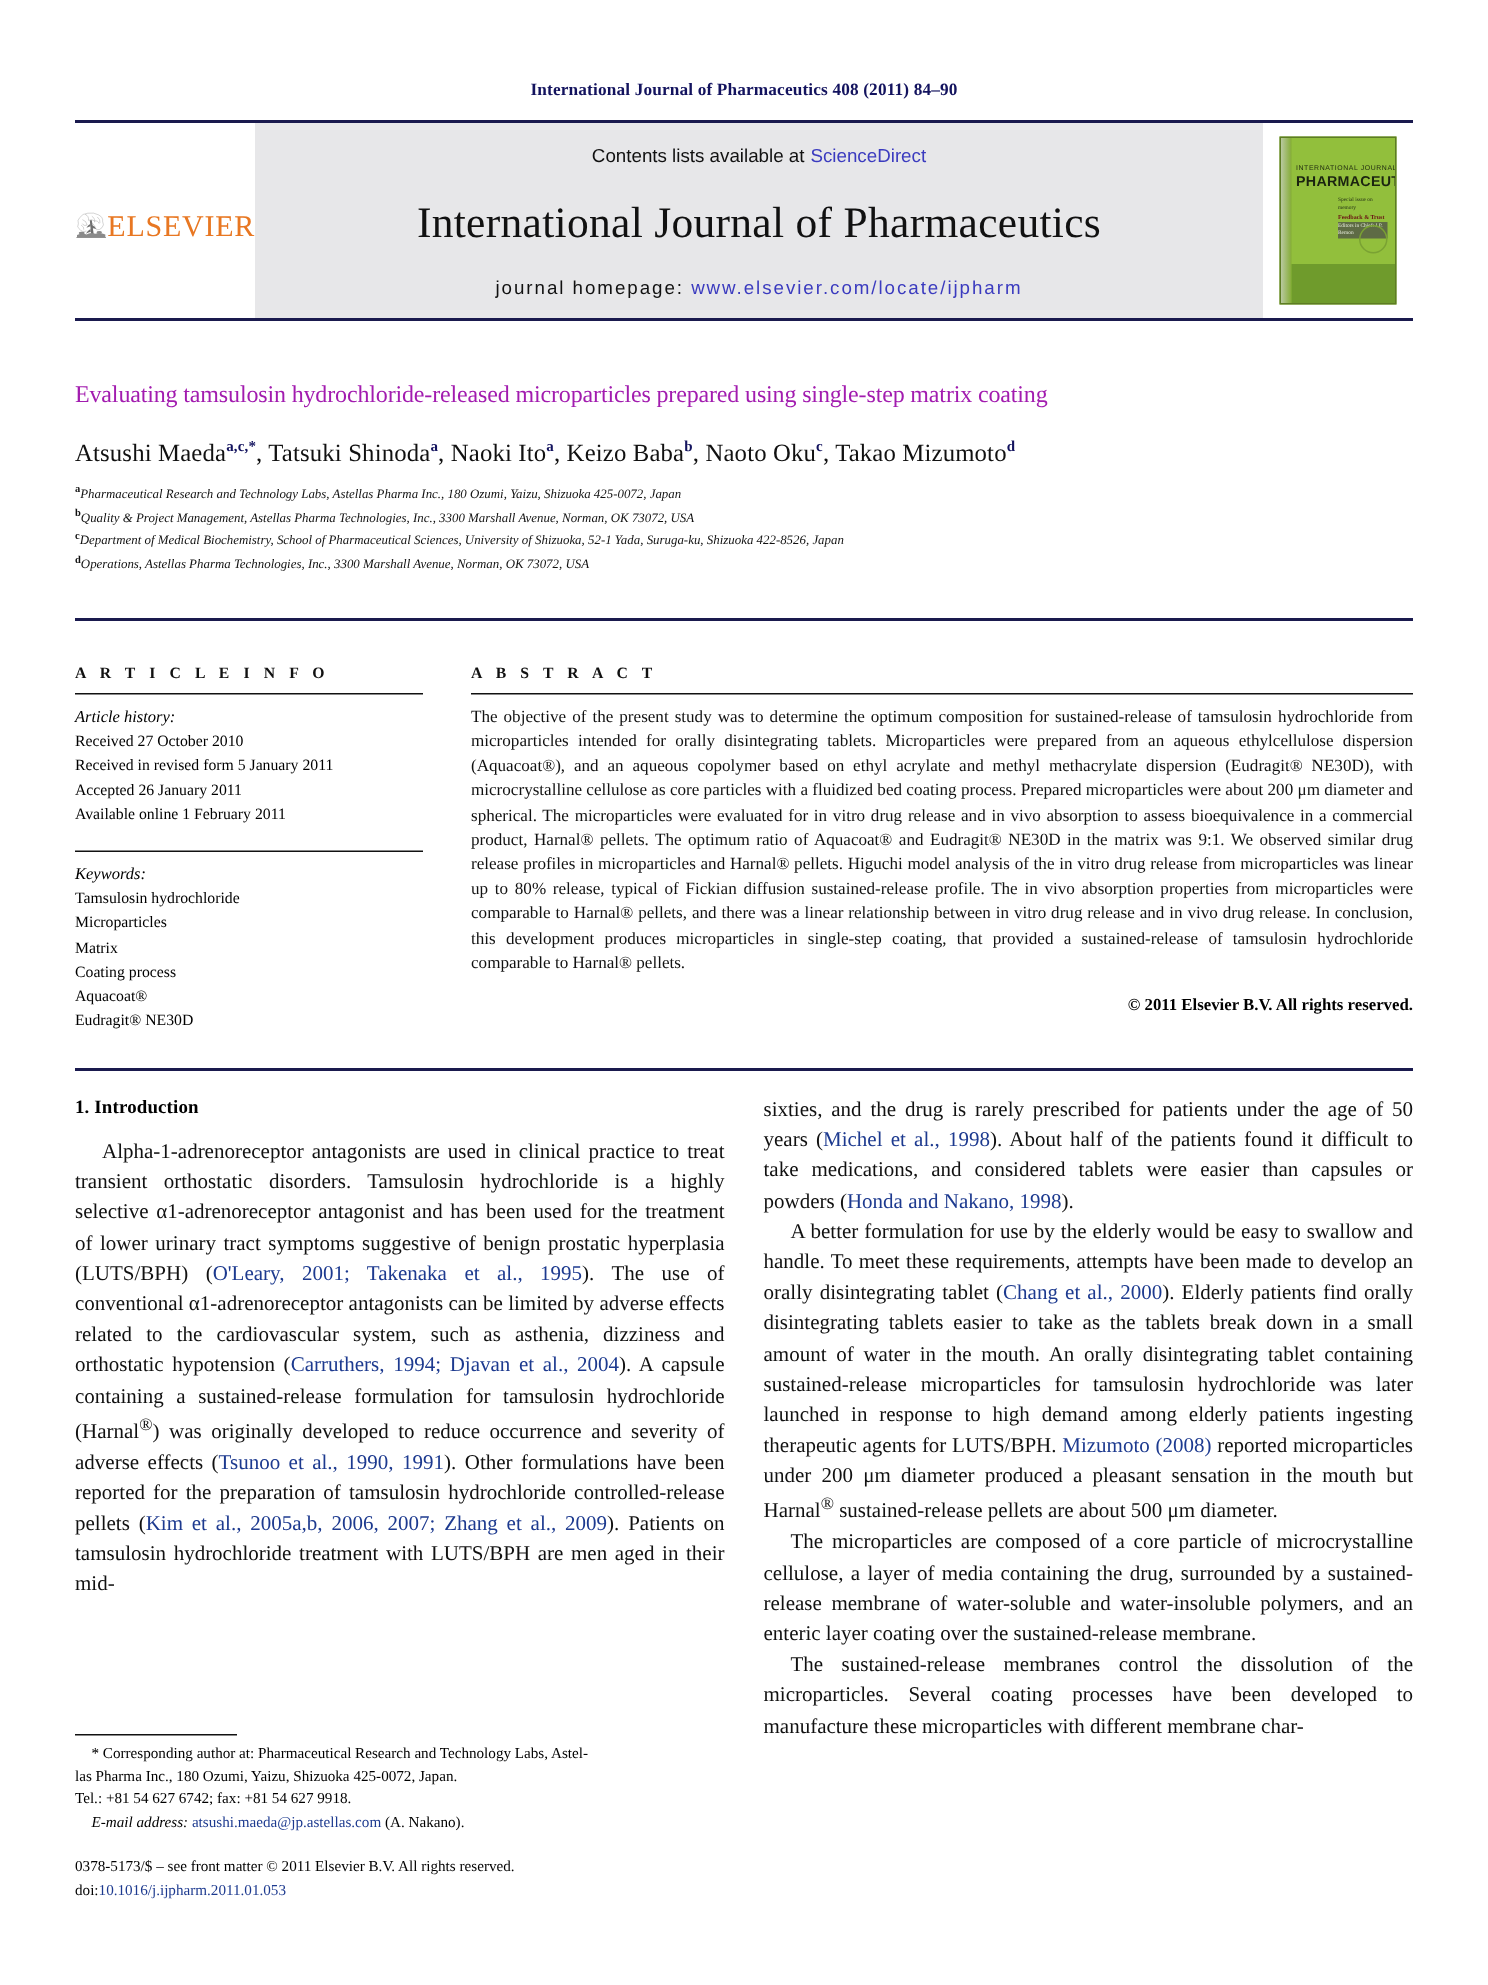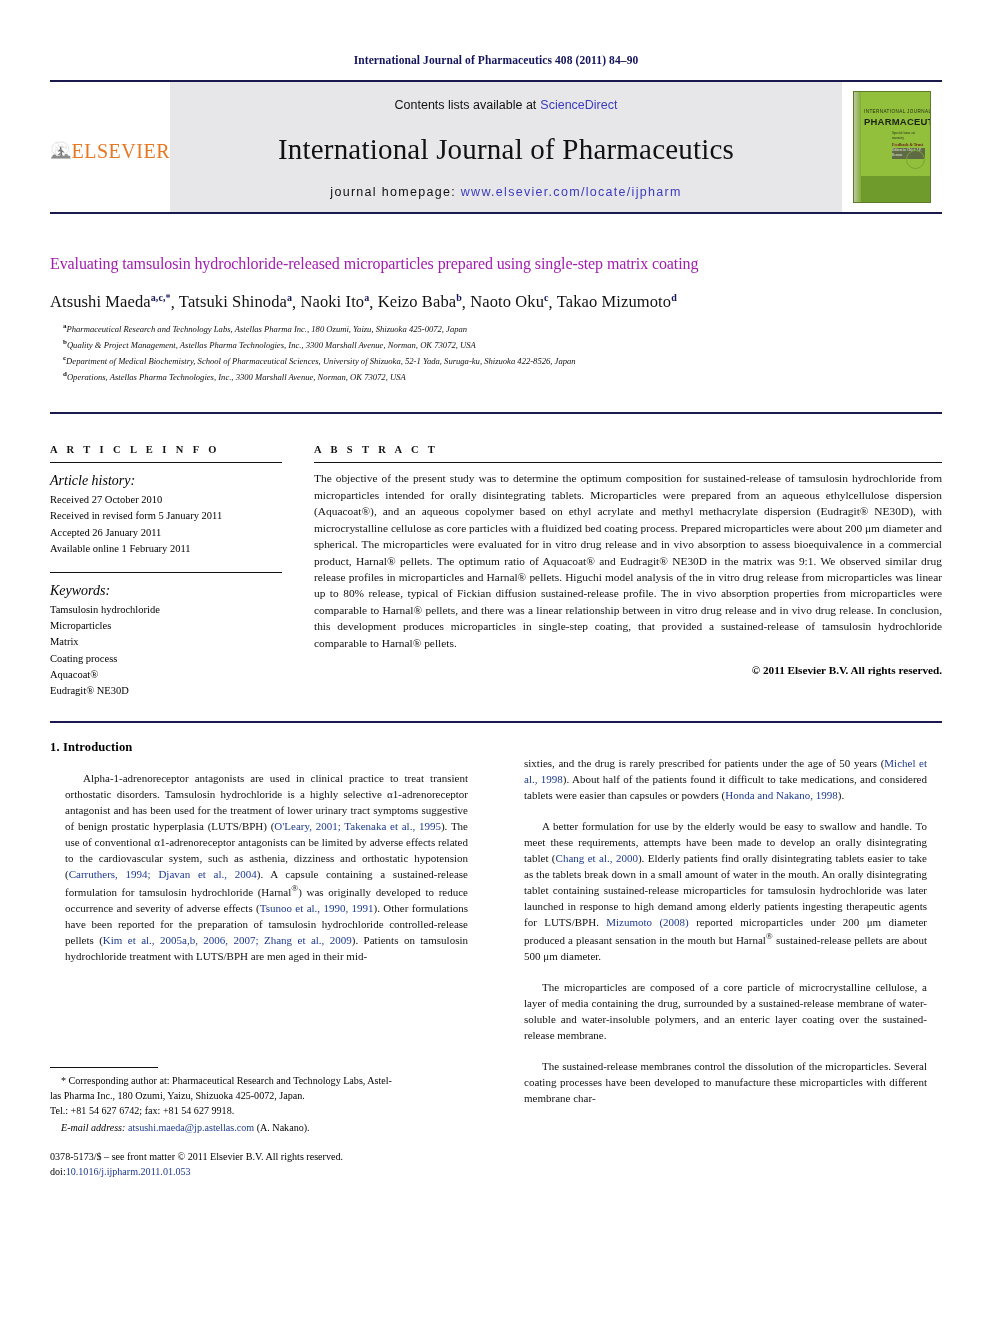--- a/index.html
+++ b/index.html
@@ -151,21 +151,21 @@
     color: #a21caf;
     letter-spacing: -.1px;
   }
   .authors {
     font-size: 16.5px;
     margin-top: 17px;
     color: #111;
     letter-spacing: .1px;
   }
   .authors sup { font-size: 10px; color:#13135e; font-weight:bold; }
-  .affils { margin-top: 9px; margin-left: 13px; }
+  .affils { margin-top: 9px; }
   .affil {
     font-size: 8.6px;
     font-style: italic;
     line-height: 1.62;
     color: #111;
   }
   .affil sup { font-style: normal; font-weight: bold; font-size: 7px; }
 
   
   .infoabs {
@@ -179,21 +179,21 @@
   .col-abs  { flex: 1 1 auto; }
   .sec-head {
     font-family: "Liberation Serif", serif;
     font-size: 10.5px;
     font-weight: bold;
     letter-spacing: 3.4px;
     color: #111;
     margin-bottom: 7px;
   }
   .rule { border-top: 1.4px solid #111; margin-bottom: 7px; }
-  .info-label { font-style: italic; font-size: 14px; line-height: 1.55; }
+  .info-label { font-style: italic; font-size: 11px; line-height: 1.55; }
   .info-line  { font-size: 10.5px; line-height: 1.55; }
   .kw-block { margin-top: 15px; }
   .abs-text {
     font-size: 11.4px;
     line-height: 1.44;
     text-align: justify;
     color: #111;
     hyphens: auto;
   }
   .copyright {
@@ -211,24 +211,24 @@
     gap: 26px;
   }
   .col { width: 433px; flex: 0 0 433px; position: relative; }
   h2.num {
     font-size: 12.6px;
     font-weight: bold;
     margin: 0 0 13px 0;
     letter-spacing: .1px;
   }
   p.body {
-    font-size: 11px;
+    font-size: 14px;
     line-height: 1.455;
     text-align: justify;
-    margin: 15px;
+    margin: 0;
     text-indent: 18px;
     hyphens: auto;
     color: #111;
   }
   p.body + p.body { margin-top: 0; }
   a.cite, .cite {
     color: #1d3a8f;
     text-decoration: none;
   }
   .email { color:#1d3a8f; }

